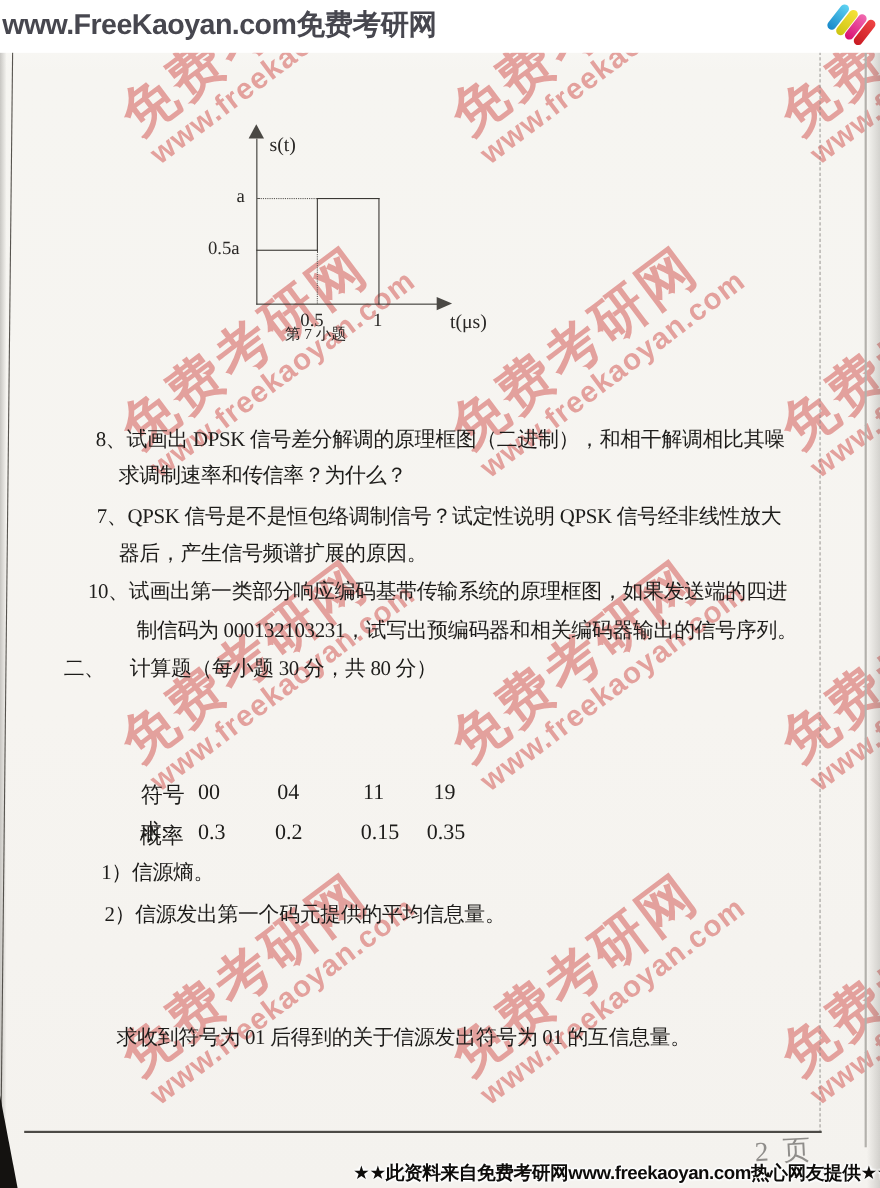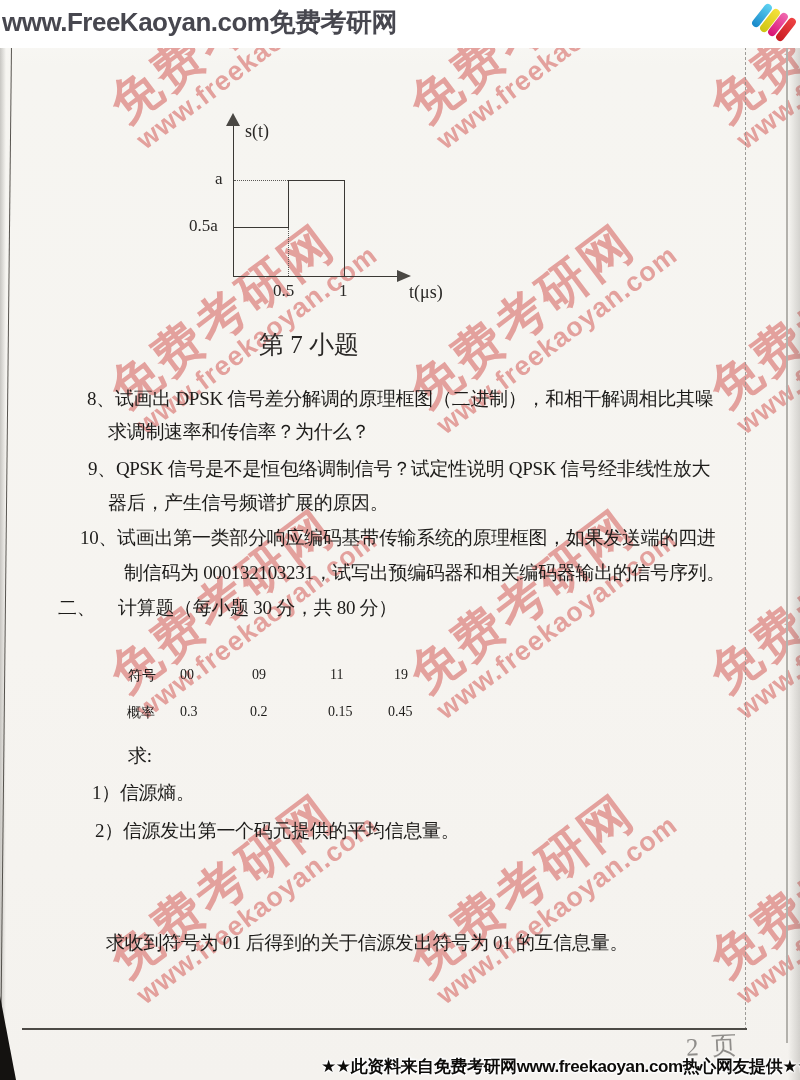--- a/index.html
+++ b/index.html
@@ -30,21 +30,21 @@
   
   .wm{position:absolute;width:0;height:0;z-index:1;}
   .wm-i{transform:translate(-50%,-50%) rotate(-37deg);text-align:center;white-space:nowrap;opacity:.62;}
   .wm-big{font-family:"Liberation Sans","DejaVu Sans",sans-serif;font-weight:700;font-size:50px;
         letter-spacing:3px;color:#d96f6b;line-height:1.05;}
   .wm-url{font-family:"Liberation Sans","DejaVu Sans",sans-serif;font-weight:700;font-size:27px;
         letter-spacing:1px;color:#d96f6b;line-height:1;}
   
   .content{position:absolute;left:0;top:0;width:800px;height:1080px;z-index:3;}
   .line{position:absolute;font-size:19px;color:#1d1c1a;white-space:nowrap;letter-spacing:-0.3px;}
-  .cell{position:absolute;font-size:14px;color:#1d1c1a;white-space:nowrap;}
+  .cell{position:absolute;font-size:20px;color:#1d1c1a;white-space:nowrap;margin-top:42px;}
   
   .fig div{position:absolute;}
   .yaxis{left:233px;top:126px;height:151px;border-left:1.6px solid #3a3834;}
   .yarrow{left:226px;top:113px;width:0;height:0;border-left:7px solid transparent;
         border-right:7px solid transparent;border-bottom:13px solid #4a4844;}
   .xaxis{left:233px;top:276px;width:166px;border-top:1.6px solid #3a3834;}
   .xarrow{left:397px;top:270px;width:0;height:0;border-top:6.5px solid transparent;
         border-bottom:6.5px solid transparent;border-left:14px solid #4a4844;}
   .seg-half{left:233px;top:227px;width:56px;border-top:1.7px solid #3a3834;}
   .seg-step{left:288px;top:180px;height:48px;border-left:1.7px solid #3a3834;}
@@ -170,44 +170,44 @@
     <div class="seg-top"></div>
     <div class="seg-right"></div>
     <div class="dot-h"></div>
     <div class="dot-v"></div>
     <div class="figlabel" style="left:245px;top:121px;font-size:18px">s(t)</div>
     <div class="figlabel" style="left:215px;top:169px">a</div>
     <div class="figlabel" style="left:189px;top:216px">0.5a</div>
     <div class="figlabel" style="left:273px;top:281px">0.5</div>
     <div class="figlabel" style="left:339px;top:281px">1</div>
     <div class="figlabel" style="left:409px;top:282px;font-size:18px">t(μs)</div>
-    <div class="figlabel" style="left:259px;top:328px;font-size:25px">第 7 小题</div>
+    <div class="figlabel" style="left:259px;top:295px;font-size:14px">第 7 小题</div>
   </div>
 
   <div class="content">
     <div class="line" style="left:87px;top:386px">8、试画出 DPSK 信号差分解调的原理框图（二进制），和相干解调相比其噪</div>
     <div class="line" style="left:108px;top:419px">求调制速率和传信率？为什么？</div>
-    <div class="line" style="left:88px;top:456px">9、QPSK 信号是不是恒包络调制信号？试定性说明 QPSK 信号经非线性放大</div>
+    <div class="line" style="left:88px;top:456px">7、QPSK 信号是不是恒包络调制信号？试定性说明 QPSK 信号经非线性放大</div>
     <div class="line" style="left:108px;top:490px">器后，产生信号频谱扩展的原因。</div>
     <div class="line" style="left:80px;top:525px">10、试画出第一类部分响应编码基带传输系统的原理框图，如果发送端的四进</div>
     <div class="line" style="left:124px;top:560px">制信码为 000132103231，试写出预编码器和相关编码器输出的信号序列。</div>
     <div class="line" style="left:58px;top:595px">二、</div>
     <div class="line" style="left:118px;top:595px">计算题（每小题 30 分，共 80 分）</div>
 
     <div>
       <span class="cell" style="left:128px;top:667px">符号</span>
       <span class="cell" style="left:180px;top:667px">00</span>
-      <span class="cell" style="left:252px;top:667px">09</span>
+      <span class="cell" style="left:252px;top:667px">04</span>
       <span class="cell" style="left:330px;top:667px">11</span>
       <span class="cell" style="left:394px;top:667px">19</span>
       <span class="cell" style="left:127px;top:704px">概率</span>
       <span class="cell" style="left:180px;top:704px">0.3</span>
       <span class="cell" style="left:250px;top:704px">0.2</span>
       <span class="cell" style="left:328px;top:704px">0.15</span>
-      <span class="cell" style="left:388px;top:704px">0.45</span>
+      <span class="cell" style="left:388px;top:704px">0.35</span>
     </div>
 
     <div class="line" style="left:128px;top:743px">求:</div>
     <div class="line" style="left:92px;top:780px">1）信源熵。</div>
     <div class="line" style="left:95px;top:818px">2）信源发出第一个码元提供的平均信息量。</div>
     <div class="line" style="left:106px;top:930px">求收到符号为 01 后得到的关于信源发出符号为 01 的互信息量。</div>
   </div>
 
   <div class="pagenum"><span>2</span><span>页</span></div>
   <div class="credit">★★此资料来自免费考研网www.freekaoyan.com热心网友提供★★</div>

